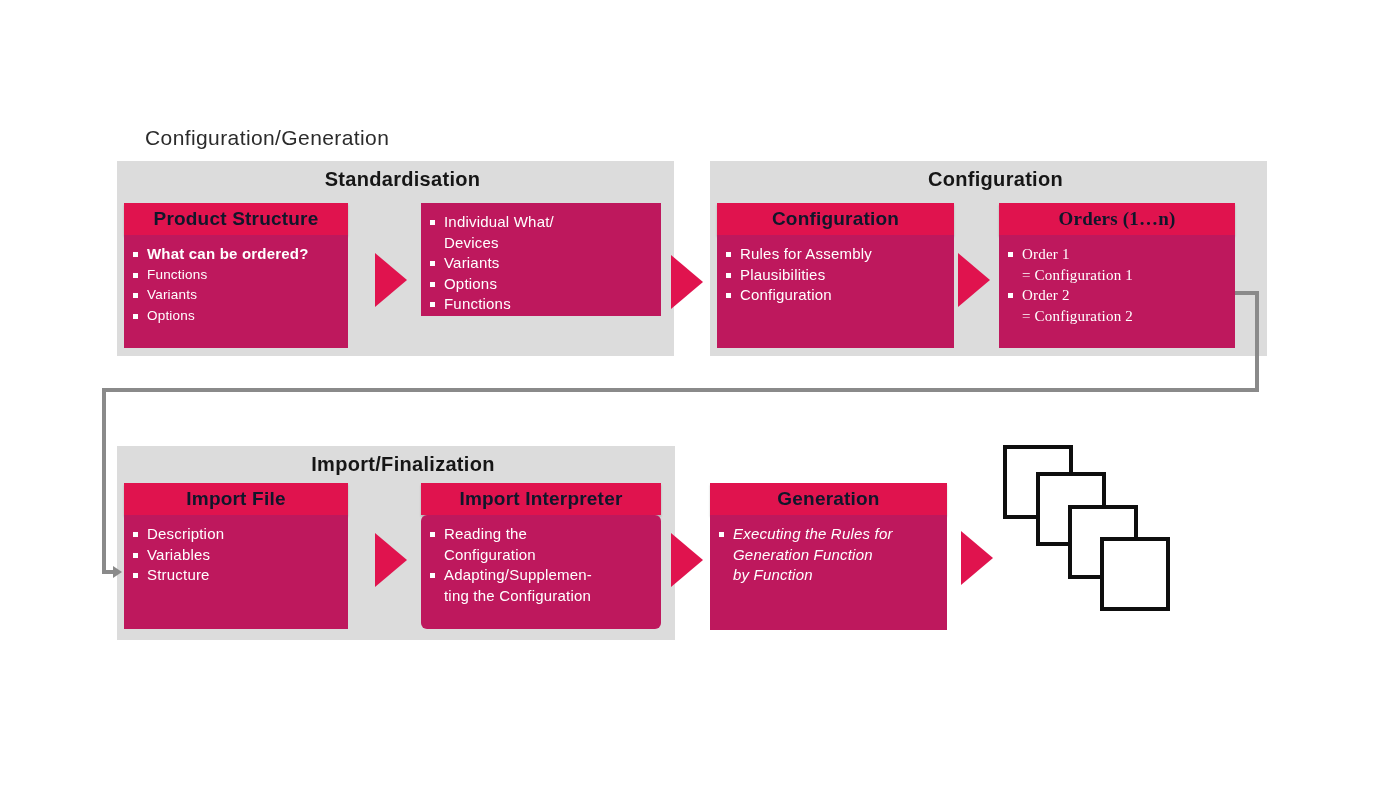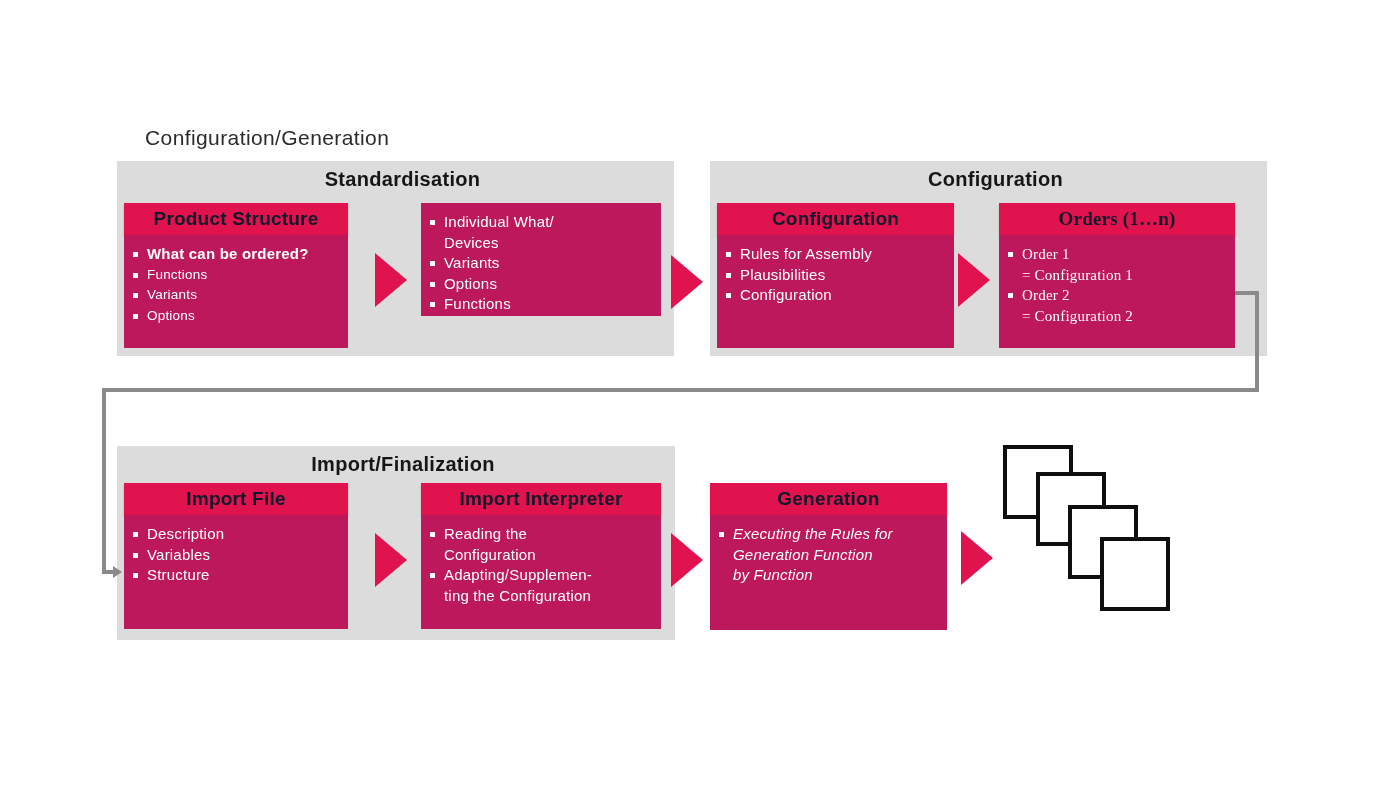--- a/index.html
+++ b/index.html
@@ -21,21 +21,21 @@
   .box-header { height:32px; background:#e0134e; color:#0f172a; font-weight:bold;
                 font-size:19px; text-align:center; line-height:32px;
                 letter-spacing:.2px; box-shadow:0 2px 2px rgba(0,0,0,.18); }
   .box-body { background:#be185d; padding:9px 6px 0 8px; }
 
   .b-product   { left:124px; top:203px; width:224px; } .b-product  .box-body{height:113px;}
   .b-library   { left:421px; top:203px; width:240px; } .b-library  .box-body{height:113px;}
   .b-config    { left:717px; top:203px; width:237px; } .b-config   .box-body{height:113px;}
   .b-orders    { left:999px; top:203px; width:236px;font-family:Liberation Serif, serif; } .b-orders   .box-body{height:113px;}
   .b-impfile   { left:124px; top:483px; width:224px; } .b-impfile  .box-body{height:114px;}
-  .b-impint    { left:421px; top:483px; width:240px; } .b-impint   .box-body{height:114px;}
+  .b-impint    { left:421px; top:483px; width:240px; } .b-impint   .box-body{height:114px;border-radius:6px;}
   .b-gen       { left:710px; top:483px; width:237px; } .b-gen      .box-body{height:115px;font-style:italic;}
 
   .line { display:flex; align-items:flex-start; color:#ffffff; font-size:15px;
           line-height:20.5px; letter-spacing:.2px; }
   .line .blt { flex:none; width:5px; height:5px; background:#ffffff;
                margin:8px 9px 0 1px; }
   .line.cont { padding-left:15px; }
   .line.b { font-weight:bold; }
   .line.sm { font-size:13.5px; }
 

